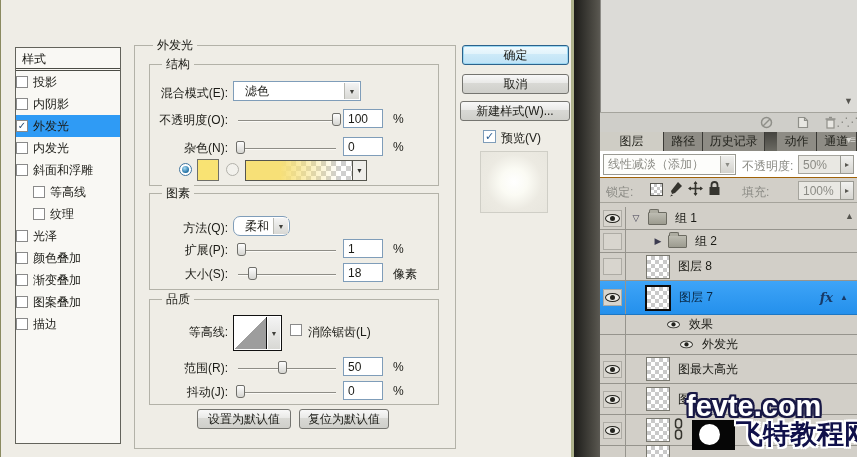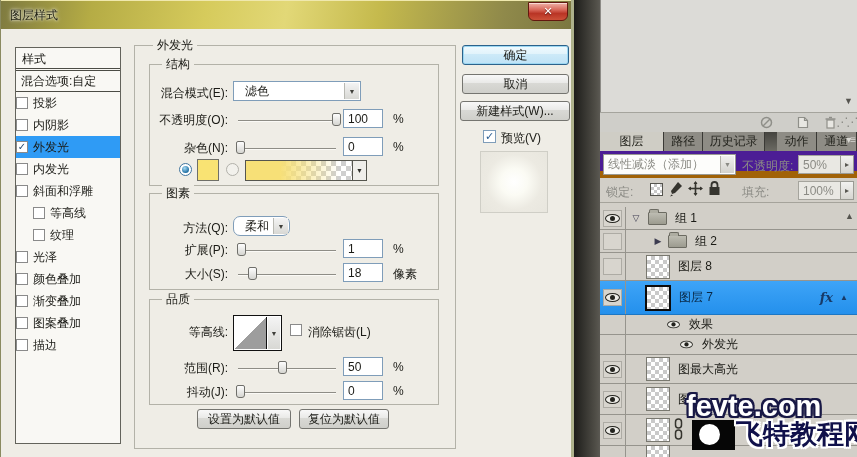--- a/index.html
+++ b/index.html
@@ -107,21 +107,21 @@
   #grip { position:absolute; right:1px; top:2px; font-size:12px; color:#8a8a84; letter-spacing:-2px; }
 
   #tab-bar { position:absolute; left:600px; top:132px; width:257px; height:19px;
     background:linear-gradient(#45443f,#6b6a63); display:flex; align-items:stretch; }
   .tab { border-right:1px solid #3a3935; text-align:center; line-height:19px; color:#24241e;
     background:#8e8c85; cursor:pointer; white-space:nowrap; overflow:hidden; }
   .tab.active { background:#cfcdc5; }
   #tab-menu { position:absolute; right:2px; top:2px; font-size:10px; color:#d8d7d2; letter-spacing:-1px; }
 
   #blend-row { position:absolute; left:600px; top:151px; width:257px; height:27px;
-    background:#4c1d95; border-bottom:7px solid #a16207; }
+    background:#ffffff; border-bottom:1px solid #a16207; }
   #lock-row { position:absolute; left:600px; top:178px; width:257px; height:25px;
     background:#d2cfc8; border-bottom:1px solid #a5a39b; }
   .gray-lab { position:absolute; color:#8b8b85; white-space:nowrap; }
   .gray-box { position:absolute; width:52px; height:19px; background:#e9e8e3; border:1px solid #a5a49d;
     color:#8b8b85; padding:2px 4px; }
   .spin { position:absolute; width:14px; height:19px; background:linear-gradient(#f2f2f0,#d6d5d0);
     border:1px solid #9a9a93; font-size:8px; color:#55544e; text-align:center; line-height:17px; }
   #blend-combo { position:absolute; left:3px; top:3px; width:133px; height:21px; background:#fdfdfb;
     border:1px solid #9a9a93; color:#8b8b85; display:flex; align-items:center; padding-left:4px;
     white-space:nowrap; overflow:hidden; }
@@ -168,32 +168,25 @@
   #wm-name { position:absolute; left:736px; top:416px; font-size:27px; font-weight:bold; color:#10104a;
     white-space:nowrap; text-shadow:-2px -2px 0 #fff,2px -2px 0 #fff,-2px 2px 0 #fff,2px 2px 0 #fff,
     0 -2px 0 #fff,0 2px 0 #fff,-2px 0 0 #fff,2px 0 0 #fff; }
 </style>
 </head>
 <body>
 
 <div id="screen">
 
   <div id="dialog">
-    <div id="titlebar">
-      <span id="title-text">图层样式</span>
-      <div id="close-btn">
-        <span>✕</span>
-      </div>
-    </div>
 
     <div id="dlg-body">
 
       <div id="styles-list">
         <div class="sb-head">样式</div>
-        <div class="sb-blend">混合选项:自定</div>
         <div class="sb-item">
           <span class="cb"></span>
           <span class="sb-label">投影</span>
         </div>
         <div class="sb-item">
           <span class="cb"></span>
           <span class="sb-label">内阴影</span>
         </div>
         <div class="sb-item selected">
           <span class="cb">✓</span>

